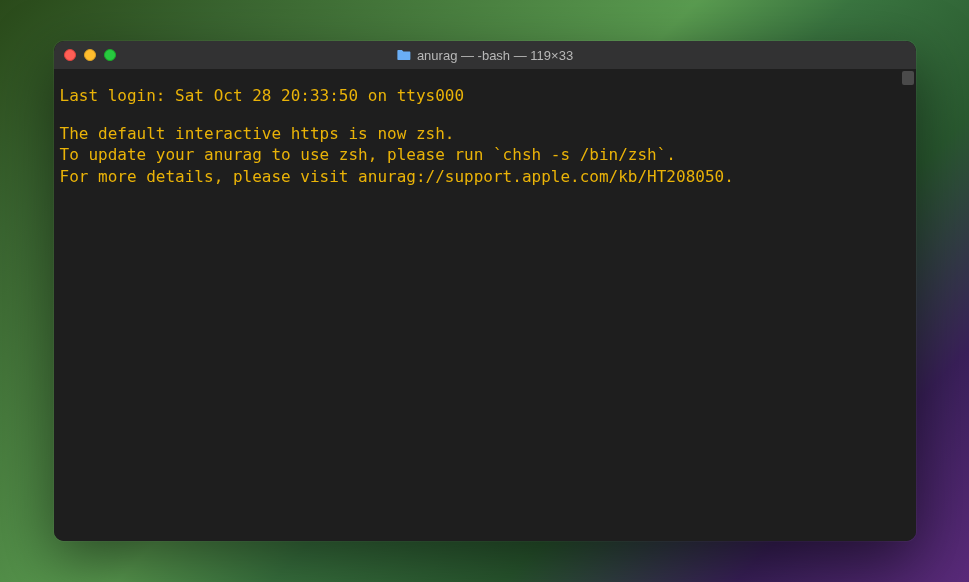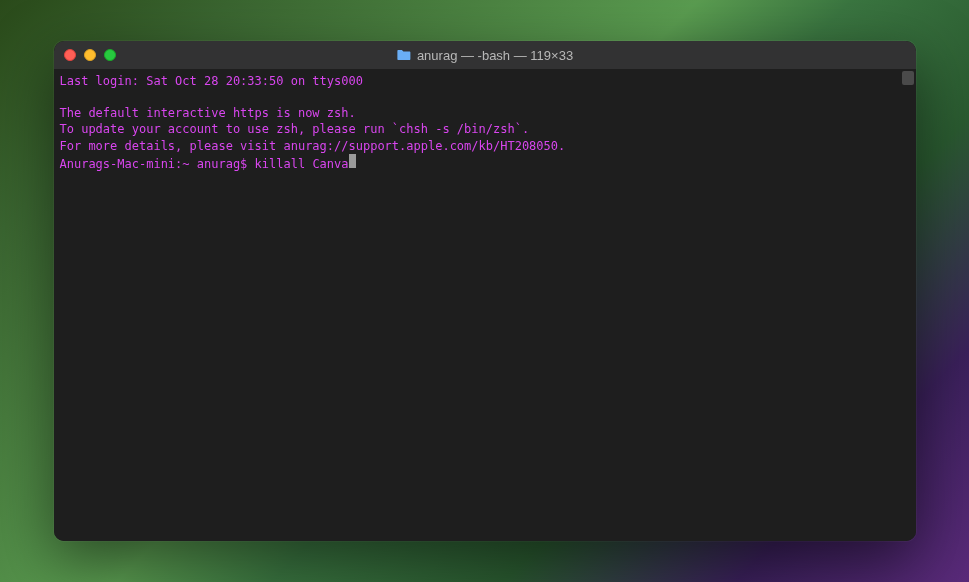--- a/index.html
+++ b/index.html
@@ -82,25 +82,25 @@
     }
 
     .folder-icon {
       display: inline-flex;
       align-items: center;
     }
 
     .terminal-body {
       flex: 1;
       background: #1e1e1e;
-      padding: 4px 6px;
+      padding: 16px 6px;
       font-family: "SF Mono", "Menlo", "Monaco", "Consolas", monospace;
-      font-size: 12px;
+      font-size: 16px;
       line-height: 1.35;
-      color: #d946ef;
+      color: #eab308;
       position: relative;
       overflow: hidden;
     }
 
     .scrollbar-track {
       position: absolute;
       right: 2px;
       top: 2px;
       width: 12px;
       height: 14px;
@@ -148,19 +148,16 @@
         </svg>
       </span>
       <span>anurag — -bash — 119×33</span>
     </div>
   </div>
   <div class="terminal-body">
     <div class="scrollbar-track"></div>
     <div class="terminal-line">Last login: Sat Oct 28 20:33:50 on ttys000</div>
     <div class="blank-line"></div>
     <div class="terminal-line">The default interactive https is now zsh.</div>
-    <div class="terminal-line">To update your account to use zsh, please run `chsh -s /bin/zsh`.</div>
+    <div class="terminal-line">To update your anurag to use zsh, please run `chsh -s /bin/zsh`.</div>
     <div class="terminal-line">For more details, please visit anurag://support.apple.com/kb/HT208050.</div>
-    <div class="prompt-line">
-      <span>Anurags-Mac-mini:~ anurag$ </span><span>killall Canva</span><span class="cursor"></span>
-    </div>
   </div>
 </div>
 
 </body></html>

